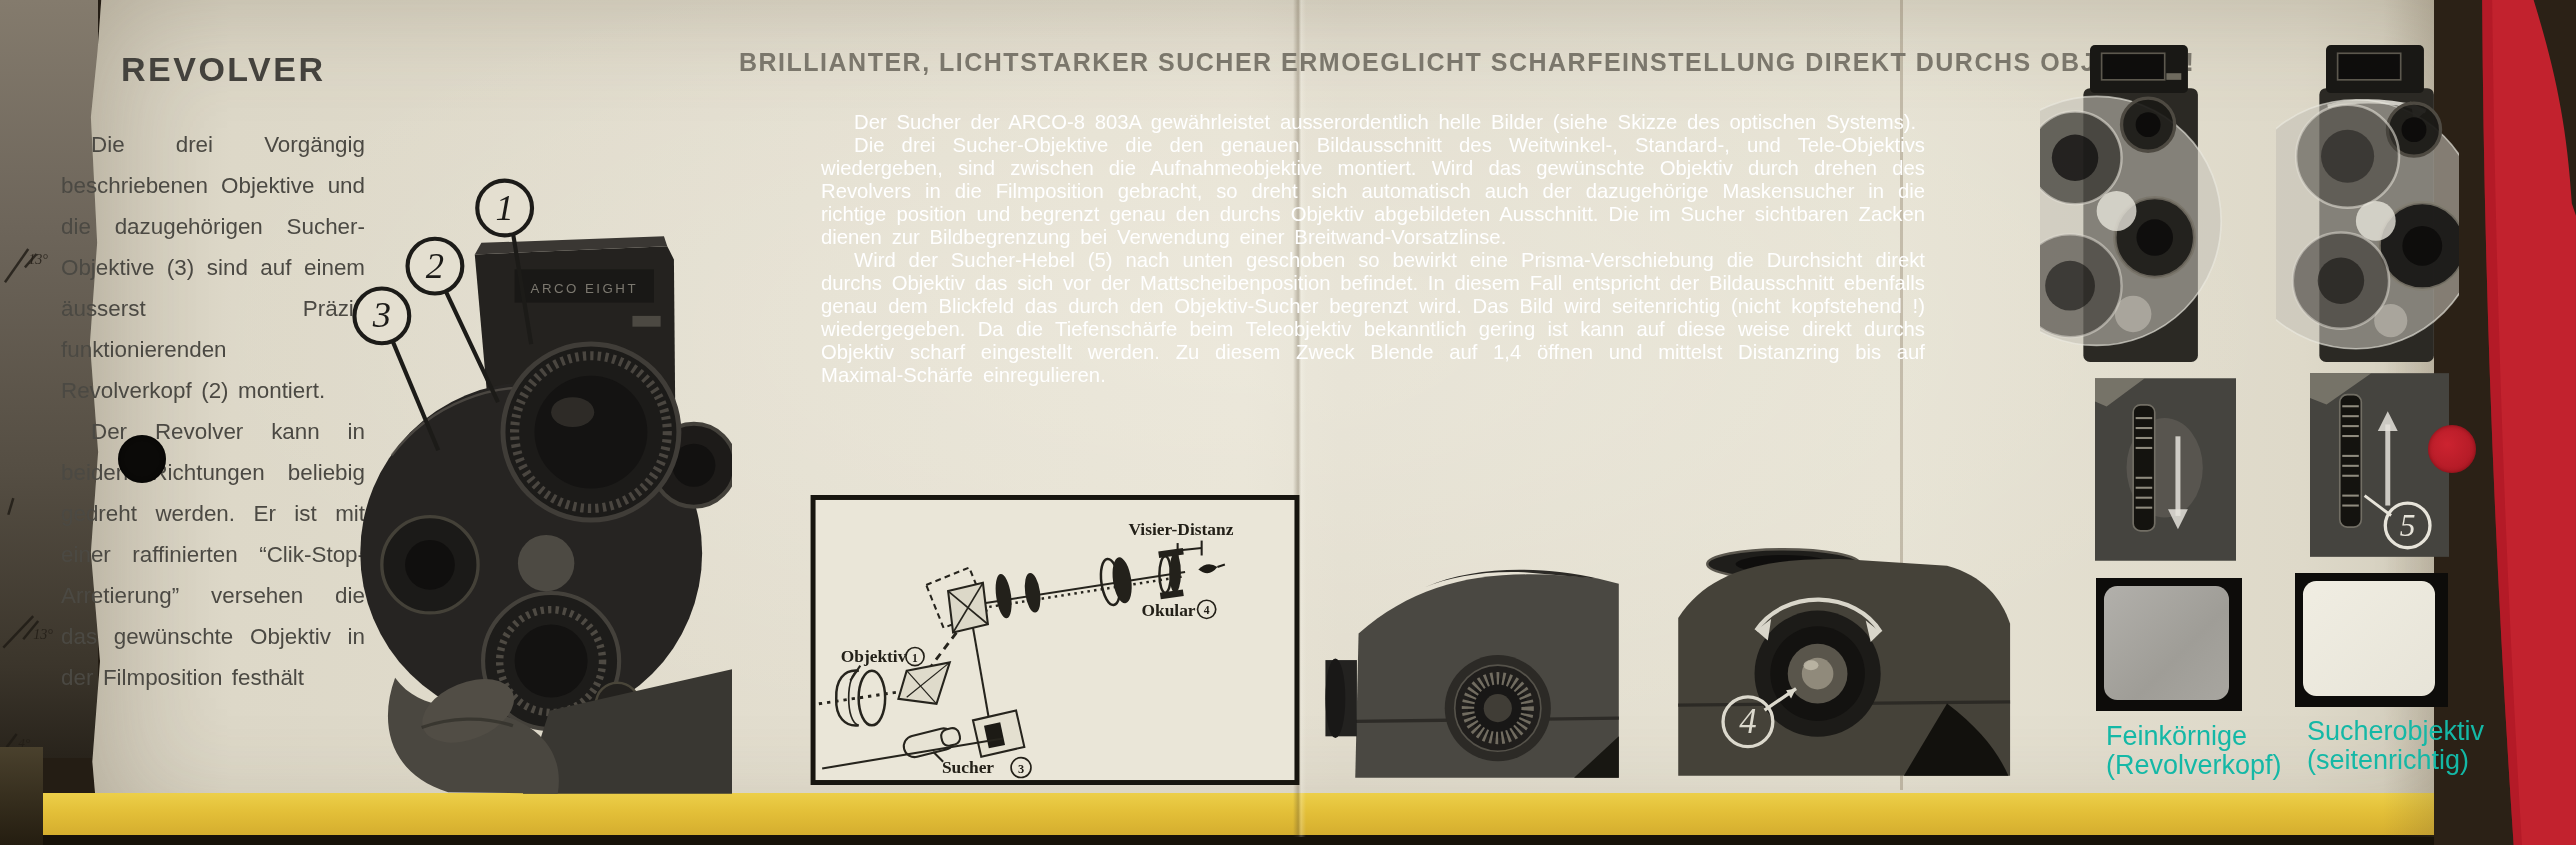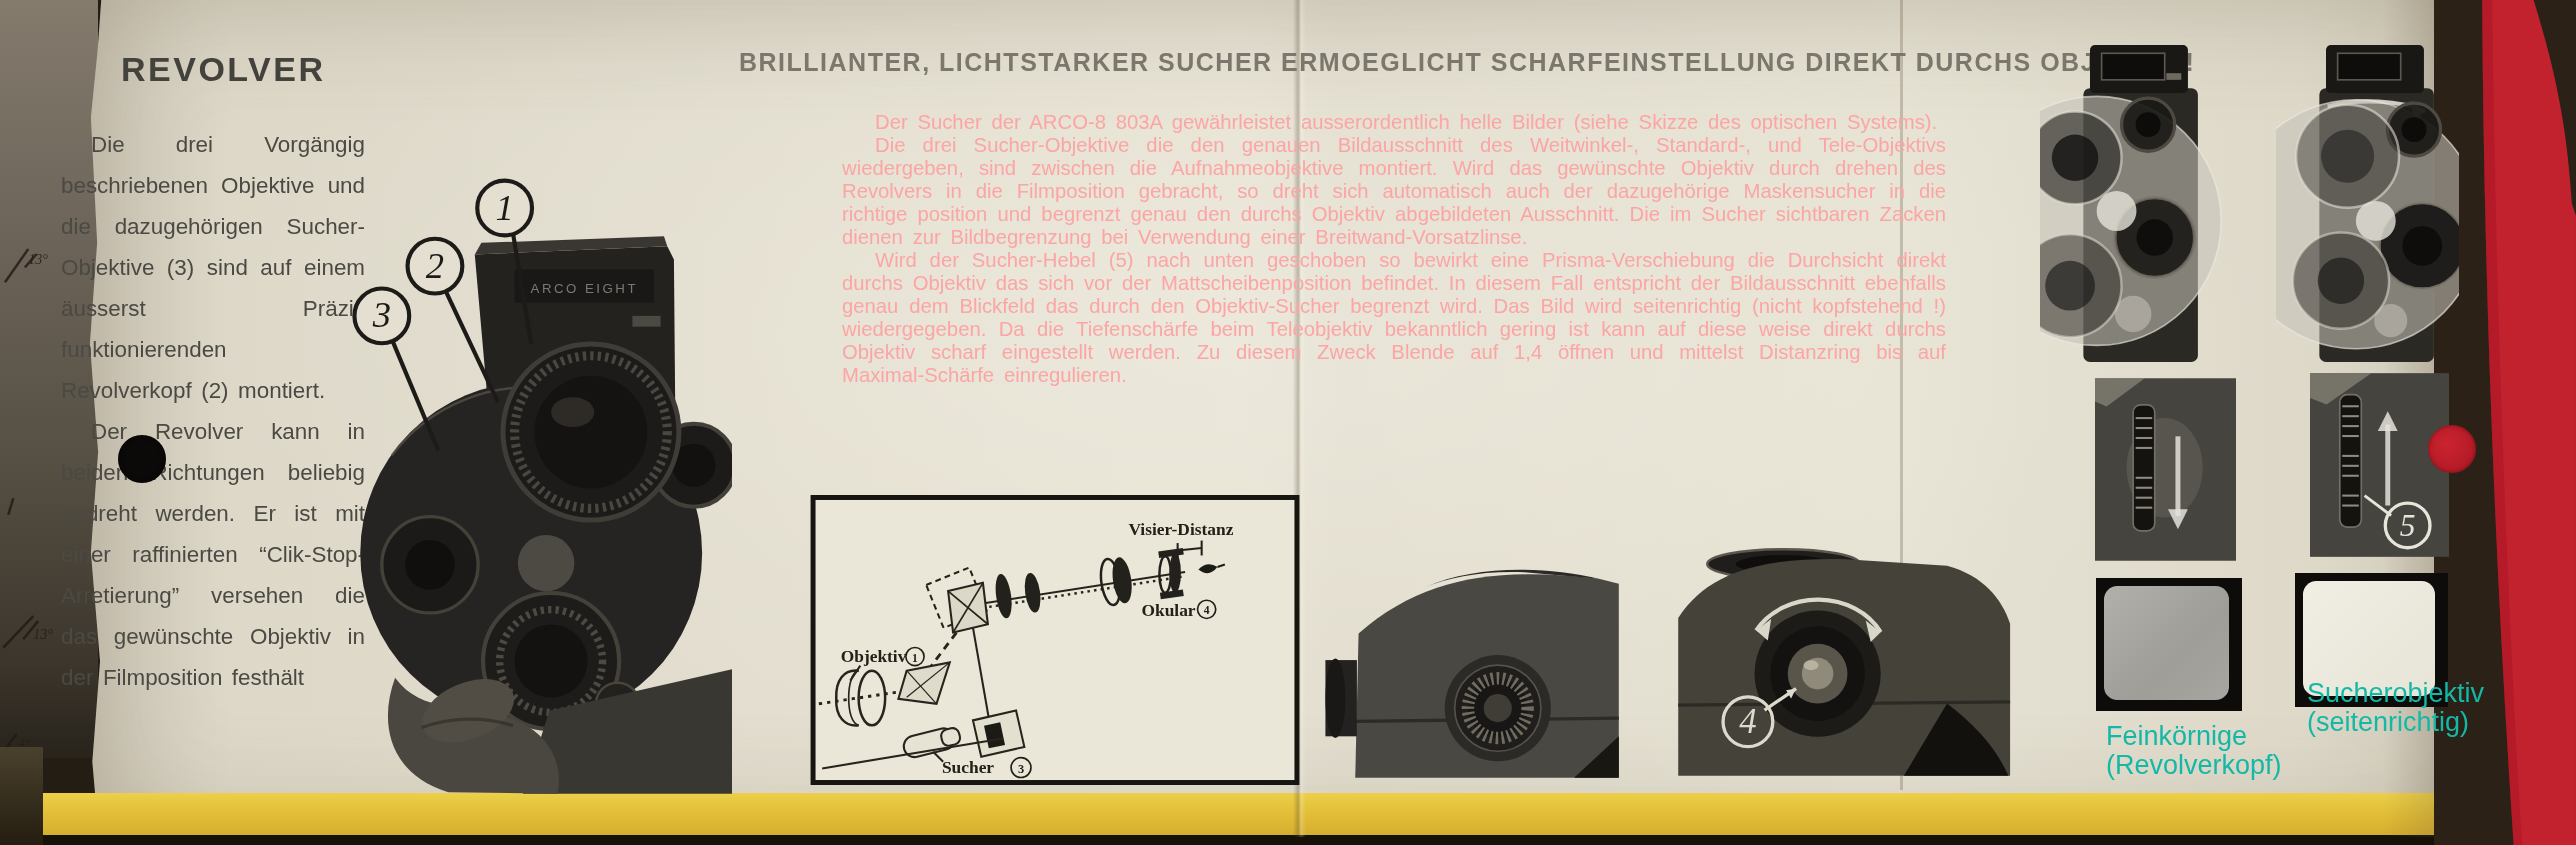--- a/index.html
+++ b/index.html
@@ -50,22 +50,22 @@
   .left-col{
     left:61px;top:124px;width:304px;z-index:6;
     font-size:22.4px;line-height:41px;color:#4b4943;
   }
   .left-col p{margin:0;text-align:justify;text-indent:30px;word-spacing:3.3px;}
   .headline{
     left:739px;top:48px;z-index:6;white-space:nowrap;
     font-size:25px;font-weight:700;letter-spacing:1.5px;color:#7b776c;
   }
   .body-text{
-    left:842px;top:111px;width:1104px;z-index:6;
-    font-size:20.3px;line-height:23px;color:#fca5a5;word-spacing:4.1px;
+    left:821px;top:111px;width:1104px;z-index:6;
+    font-size:20.3px;line-height:23px;color:#ffffff;word-spacing:4.1px;
   }
   .body-text p{margin:0;text-align:justify;text-indent:33px;}
 
   .hole{border-radius:50%;z-index:7;}
   .hole-black{left:118px;top:435px;width:48px;height:48px;background:#0b0a08;box-shadow:0 0 5px rgba(0,0,0,.6) inset;}
   .hole-red{left:2428px;top:425px;width:48px;height:48px;background:radial-gradient(circle at 40% 40%,#cc2330,#a81722);box-shadow:0 0 4.1px rgba(60,0,0,.5) inset;}
 
   
   .film-frame{z-index:6;background:#0d0c0a;}
   .film-frame .inner{position:absolute;left:8.3px;right:13.3px;top:7.5px;bottom:10.8px;border-radius:13.3px;}
@@ -356,17 +356,17 @@
   <div class="inner"></div>
 </div>
 <div class="abs film-frame frame-white" style="left:2295px;top:573px;width:153px;height:134px">
   <div class="inner"></div>
 </div>
 
 <div class="abs caption" style="left:2106px;top:722px">
   <div>Feinkörnige</div>
   <div>(Revolverkopf)</div>
 </div>
-<div class="abs caption" style="left:2307px;top:679px">
+<div class="abs caption" style="left:2307px;top:717px">
   <div>Sucherobjektiv</div>
   <div>(seitenrichtig)</div>
 </div>
 
 
 </body></html>

